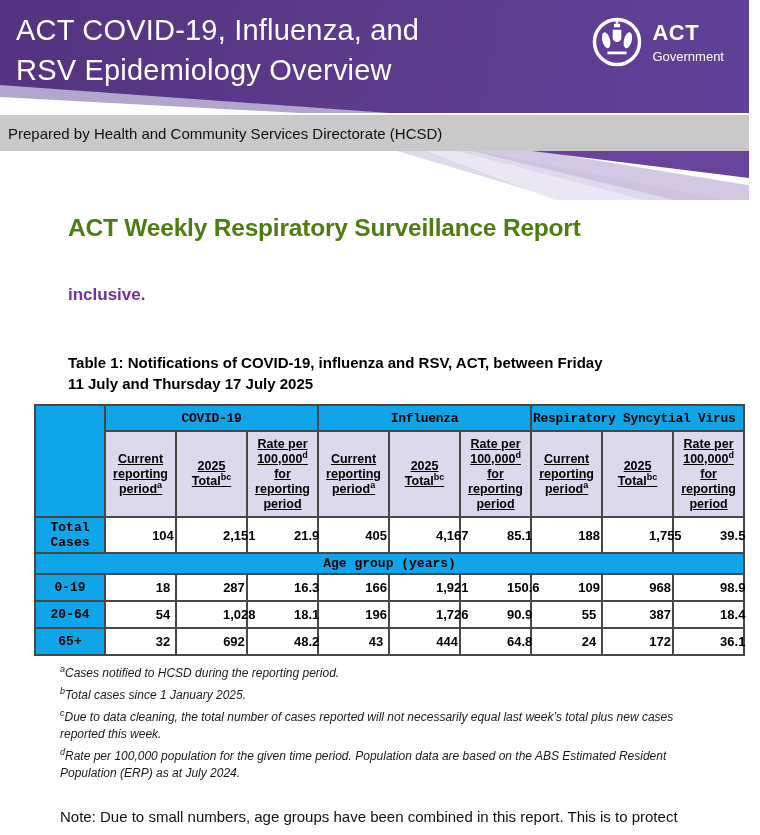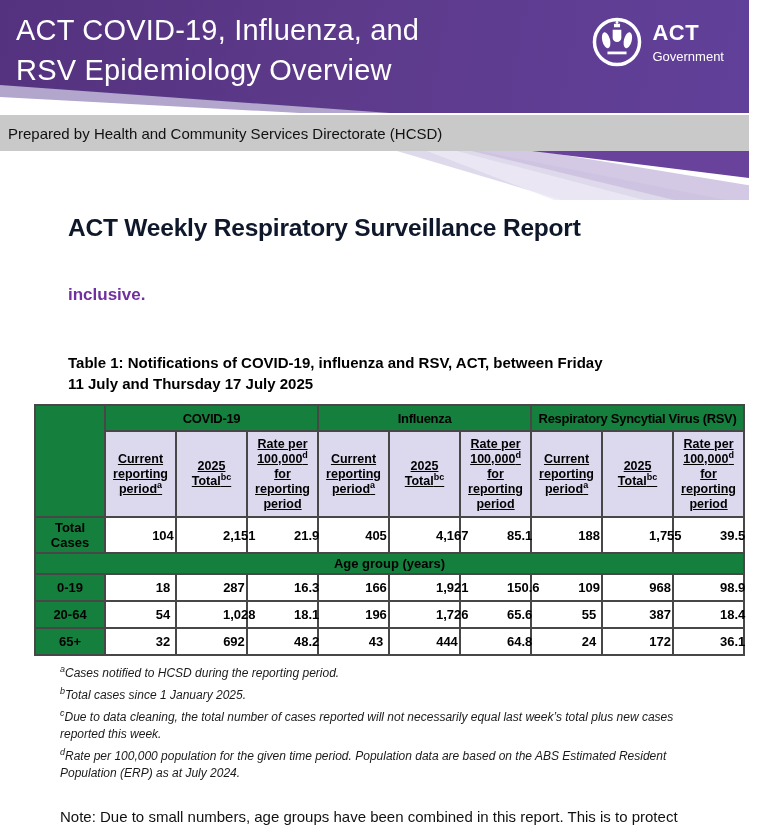--- a/index.html
+++ b/index.html
@@ -25,28 +25,28 @@
   
   .deco-band { position:relative; height:49px; width:100%; overflow:hidden; }
   .deco { position:absolute; inset:0; }
   .deco-l1 { background:#dcd5ea; clip-path:polygon(53% 0, 64% 0, 97% 100%, 75% 100%); opacity:0.9; }
   .deco-l2 { background:#cbc0df; clip-path:polygon(63% 0, 72% 0, 100% 70%, 100% 100%, 90% 100%); opacity:0.85; }
   .deco-l3 { background:#ece8f5; clip-path:polygon(57% 0, 61% 0, 86% 100%, 74% 100%); opacity:0.8; }
   .deco-dark { background:#68429b; clip-path:polygon(71% 0, 100% 0, 100% 55%); }
 
   
   main { padding:0 30px 0 68px; }
-  .report-title { margin-top:14px; color:#0f172a; font-size:24.5px; font-weight:bold; letter-spacing:-0.2px; }
+  .report-title { margin-top:14px; color:#4d7c0f; font-size:24.5px; font-weight:bold; letter-spacing:-0.2px; }
   .report-period { margin-top:40px; color:#7030a0; font-size:17px; font-weight:bold; line-height:26px; }
   .table-caption { margin-top:44px; color:#000000; font-size:15px; font-weight:bold; line-height:21px; }
 
   
   table { border-collapse:collapse; table-layout:fixed; width:711px; margin:10px 0 0 -34px; }
   th, td { border:2px solid #474747; text-align:center; vertical-align:middle; color:#000000; padding:2px 1px; }
-  .corner-cell, .group-h, .row-label, .age-band { background:#15803d; }
+  .corner-cell, .group-h, .row-label, .age-band { background:#0ea5e9;font-family:Liberation Mono, monospace; }
   .group-h { font-size:13px; font-weight:bold; height:26px; white-space:nowrap; letter-spacing:-0.3px; overflow:hidden; }
   .sub-h { background:#dcd8ee; font-size:12.5px; font-weight:bold; height:86px; line-height:15px;text-decoration:underline; }
   .row-label { font-size:13px; font-weight:bold; }
   td.val { background:#ffffff; font-size:13px; font-weight:bold;padding-left:46px; }
   tr.total-row td, tr.total-row th { height:34px;margin-left:47px; }
   tr.age-row td, tr.age-row th { height:27px; }
   .age-band { font-size:13px; font-weight:bold; height:21px; }
   sup { font-size:9px; line-height:0; vertical-align:super; }
 
   
@@ -166,21 +166,21 @@
           <td class="val">968</td>
           <td class="val">98.9</td>
         </tr>
         <tr class="age-row">
           <th class="row-label">20-64</th>
           <td class="val">54</td>
           <td class="val">1,028</td>
           <td class="val">18.1</td>
           <td class="val">196</td>
           <td class="val">1,726</td>
-          <td class="val">65.6</td>
+          <td class="val">90.9</td>
           <td class="val">55</td>
           <td class="val">387</td>
           <td class="val">18.4</td>
         </tr>
         <tr class="age-row">
           <th class="row-label">65+</th>
           <td class="val">32</td>
           <td class="val">692</td>
           <td class="val">48.2</td>
           <td class="val">43</td>

